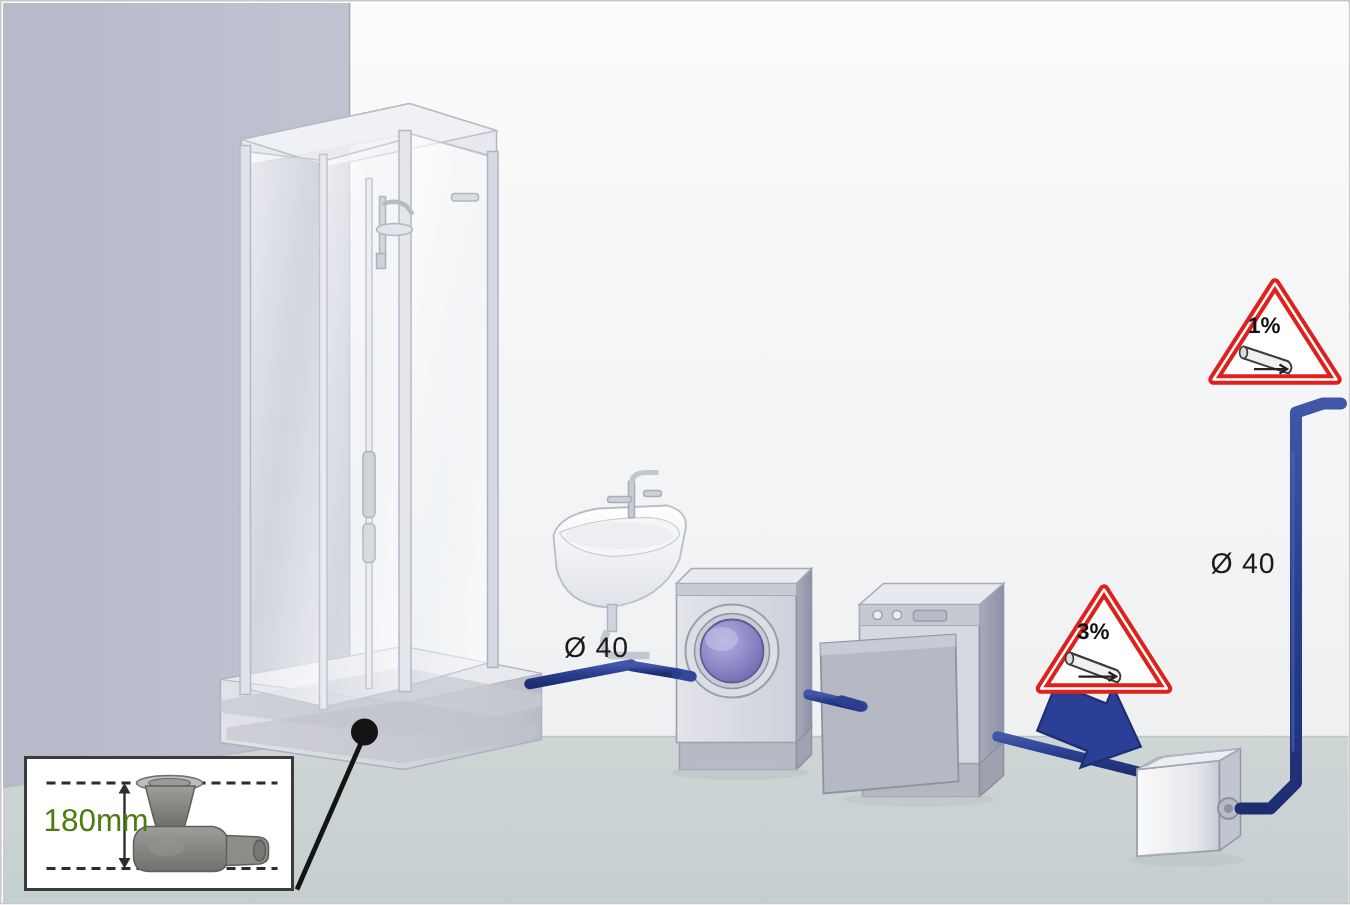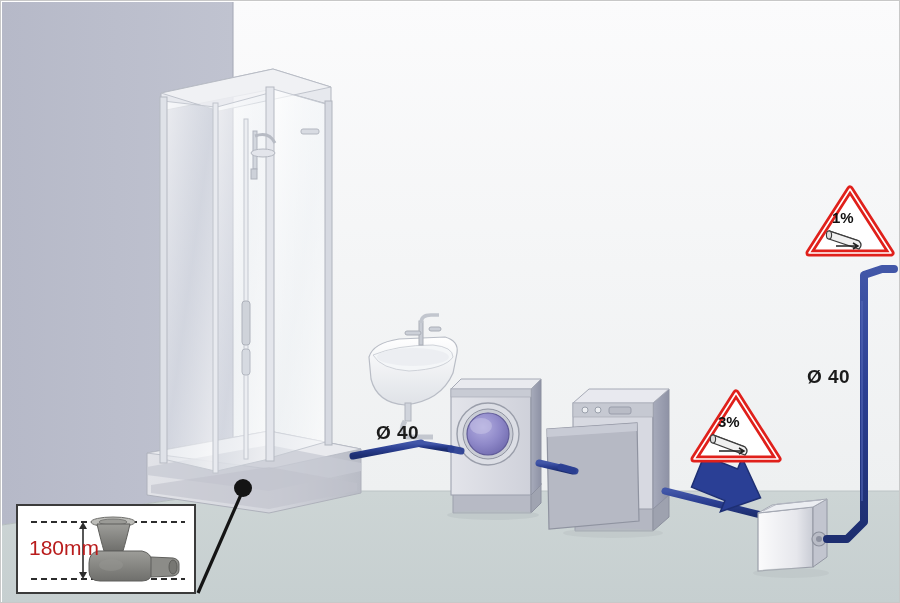--- a/index.html
+++ b/index.html
@@ -28,26 +28,25 @@
   }
   .txt {
     position: absolute;
     white-space: pre;
     font-family: "Liberation Sans", sans-serif;
     color: #1b1b1b;
   }
   .dim-label {
     font-size: 19px;
     letter-spacing: 0.5px;
-    font-weight: bold;
   }
   .inset-label {
     font-size: 21px;
     font-weight: 400;
-    color: #b91c1c;
+    color: #4d7c0f;
   }
   .slope-label {
     font-size: 15px;
     font-weight: 700;
     color: #111;
     text-align: center;
   }
 </style>
 </head>
 <body>

